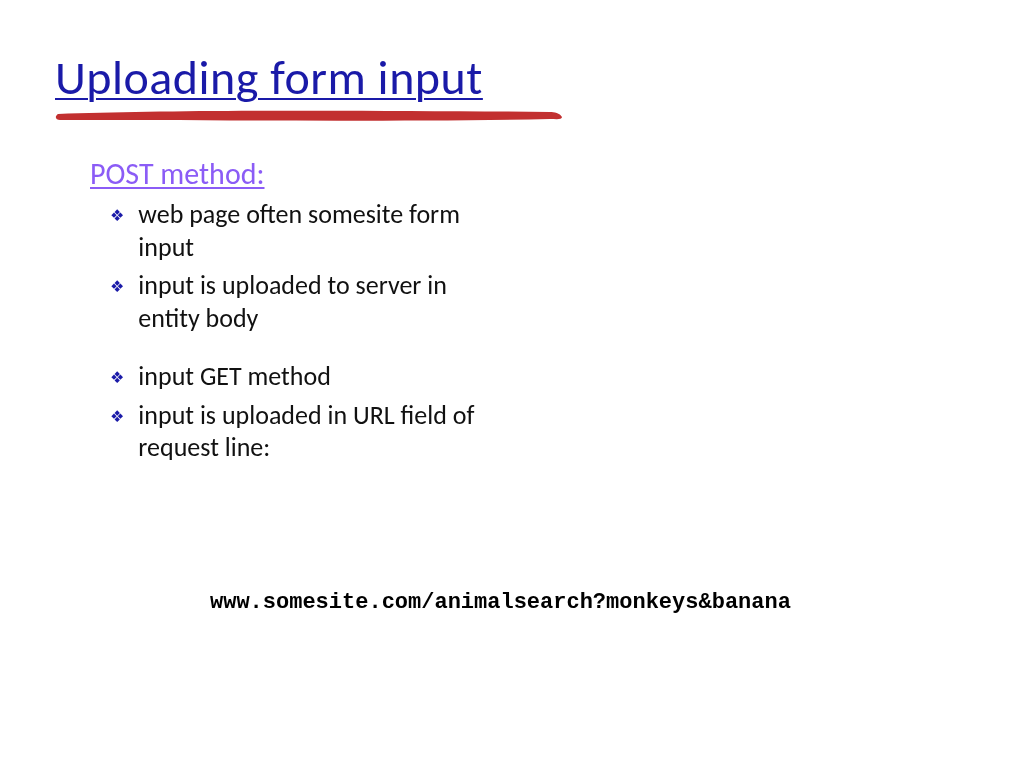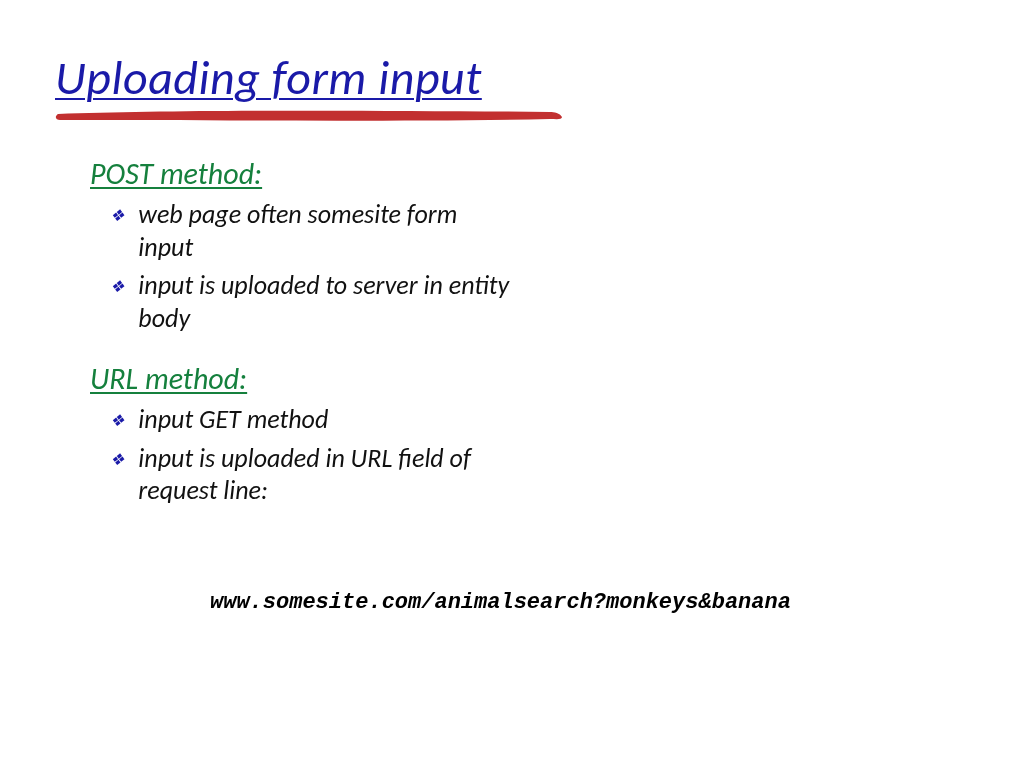--- a/index.html
+++ b/index.html
@@ -9,21 +9,20 @@
     height: 768px;
     background: #ffffff;
     font-family: "Gill Sans", "Gill Sans MT", Calibri, "Trebuchet MS", sans-serif;
     color: #111;
   }
   .slide {
     position: relative;
     width: 913px;
     height: 768px;
     box-sizing: border-box;
-    font-style: italic;
   }
   .title-wrap {
     position: absolute;
     left: 55px;
     top: 48px;
   }
   .title {
     font-size: 48px;
     font-weight: 400;
     color: #1a1aa8;
@@ -41,21 +40,21 @@
     height: 30px;
   }
   .content {
     position: absolute;
     left: 90px;
     top: 145px;
     width: 420px;
   }
   .subhead {
     font-size: 30px;
-    color: #15803d;
+    color: #8b5cf6;
     text-decoration: underline;
     text-decoration-thickness: 1.5px;
     text-underline-offset: 3px;
     margin: 10px 0 6px 0;
     font-weight: 400;
   }
   .bullet {
     display: flex;
     align-items: flex-start;
     margin: 6px 0 6px 20px;
@@ -103,21 +102,20 @@
     <div class="bullet">
       <span class="diamond">❖</span>
       <span>web page often somesite form input</span>
     </div>
     <div class="bullet">
       <span class="diamond">❖</span>
       <span>input is uploaded to server in entity body</span>
     </div>
 
     <div class="block2">
-      <div class="subhead">URL method:</div>
       <div class="bullet">
         <span class="diamond">❖</span>
         <span>input GET method</span>
       </div>
       <div class="bullet">
         <span class="diamond">❖</span>
         <span>input is uploaded in URL field of request line:</span>
       </div>
     </div>
 

